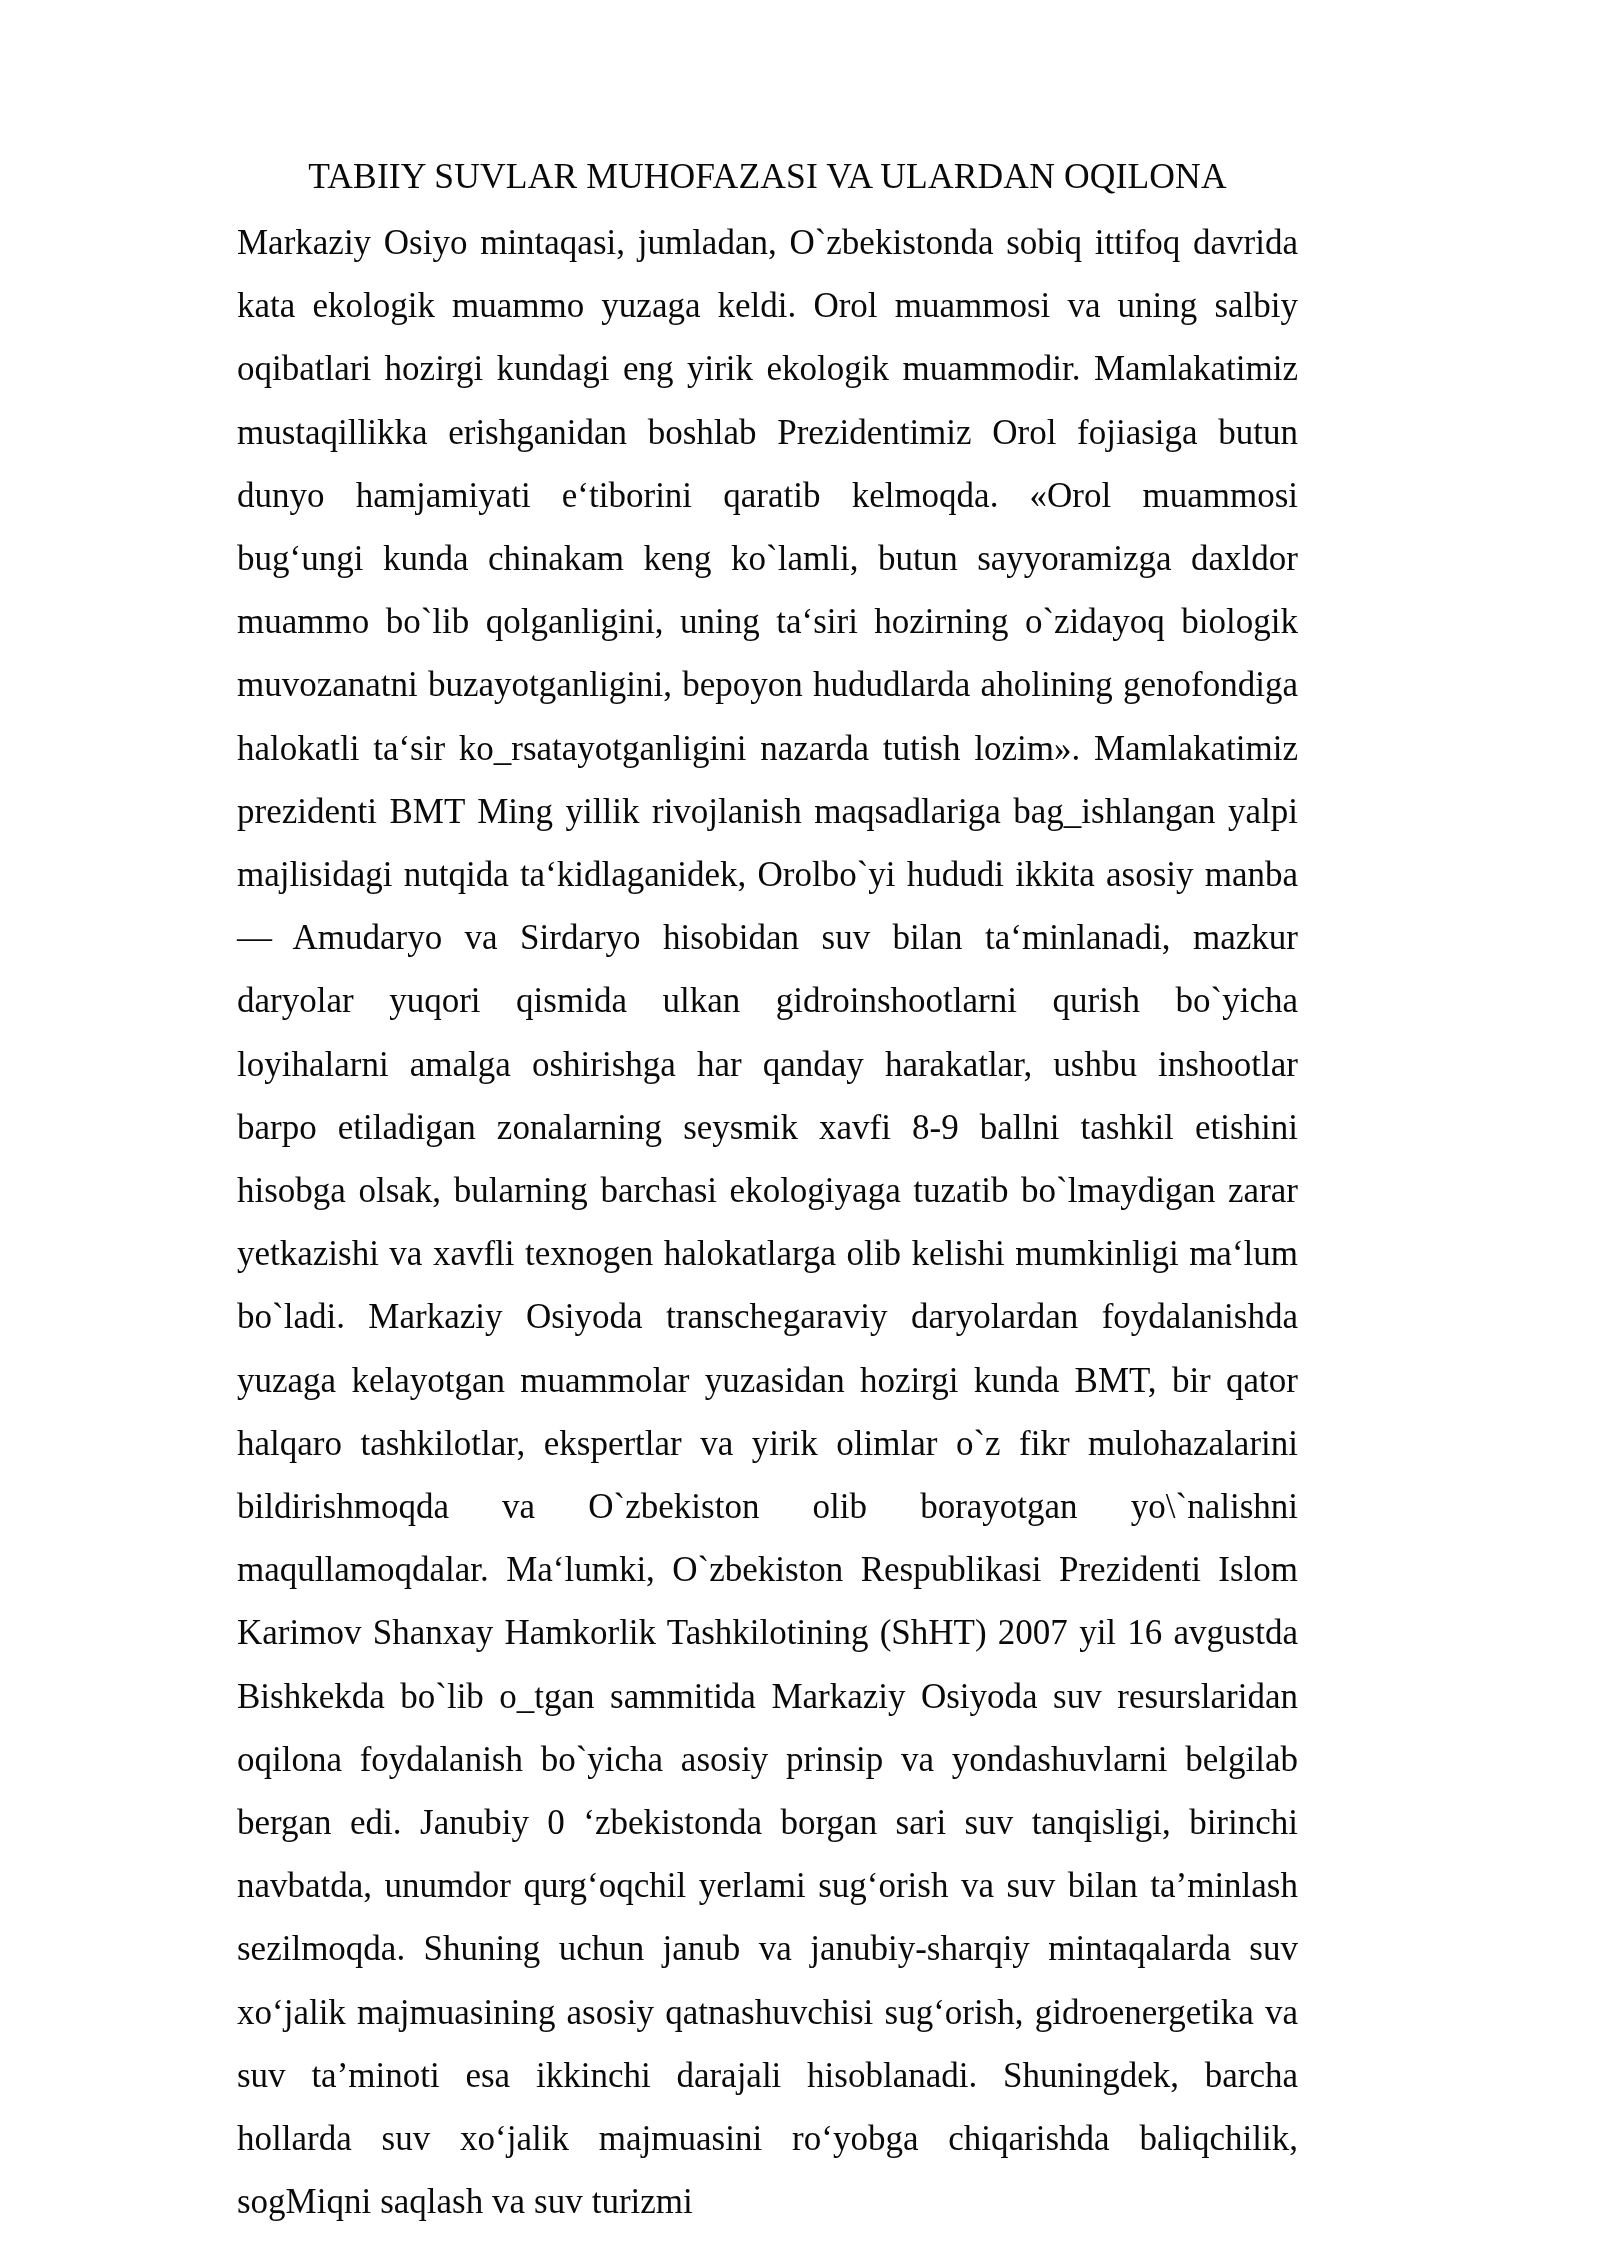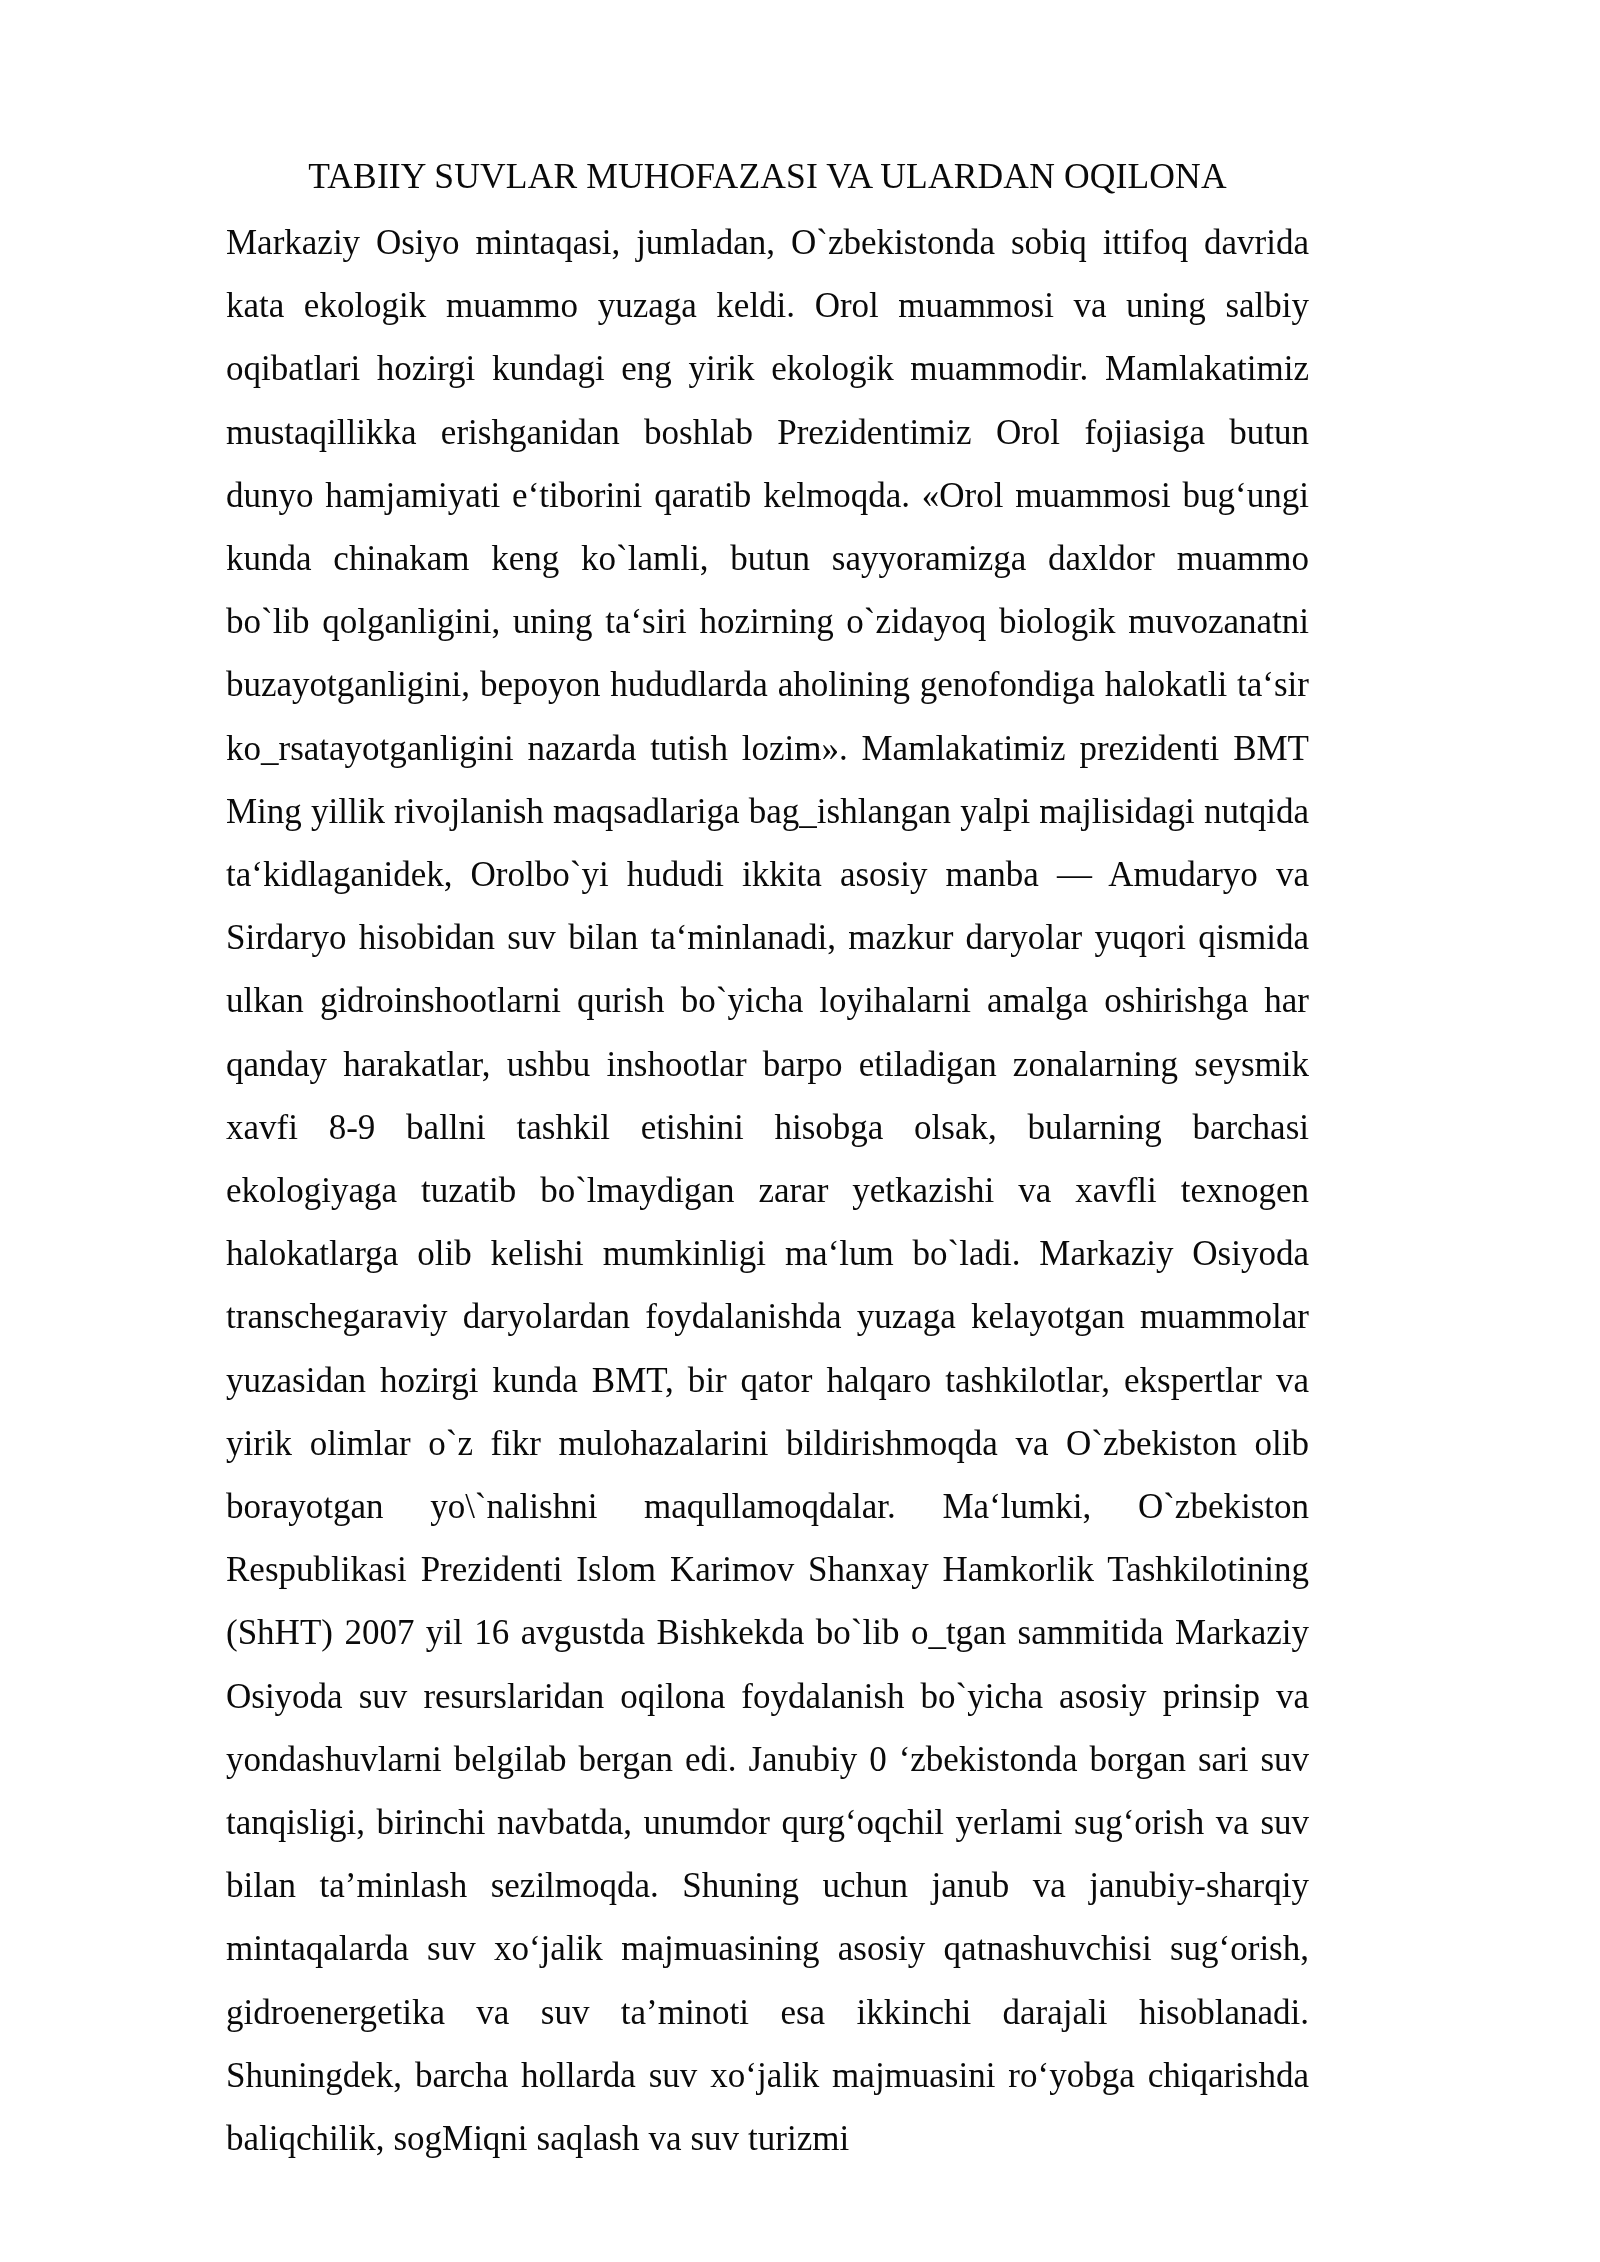--- a/index.html
+++ b/index.html
@@ -33,21 +33,21 @@
   }
   .doc-title .title-line {
     display: block;
     white-space: nowrap;
   }
   .body-paragraph {
     text-align: justify;
     text-justify: inter-word;
     font-size: 35px;
     line-height: 63.2px;
-    margin: 4px;
+    margin: 15px;
     padding: 0;
     text-indent: 0;
     word-spacing: 0.2px;
     hyphens: none;
   }
   .body-paragraph.first-block {
     margin-top: 6px;
   }
 </style>
 </head>

